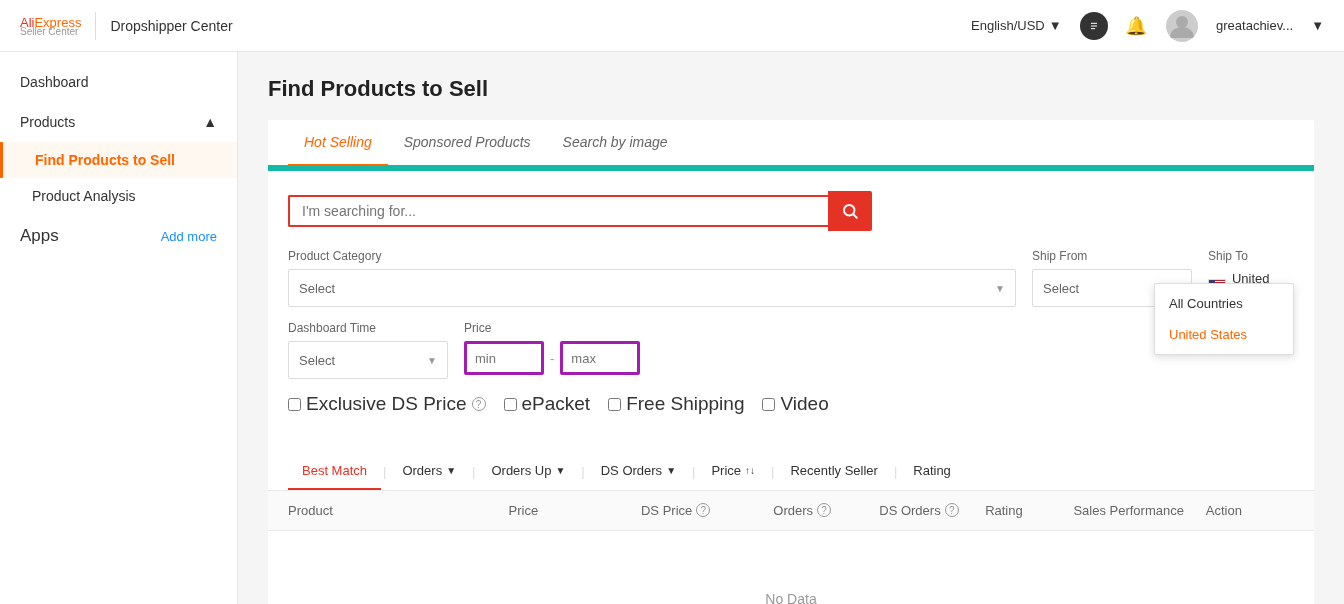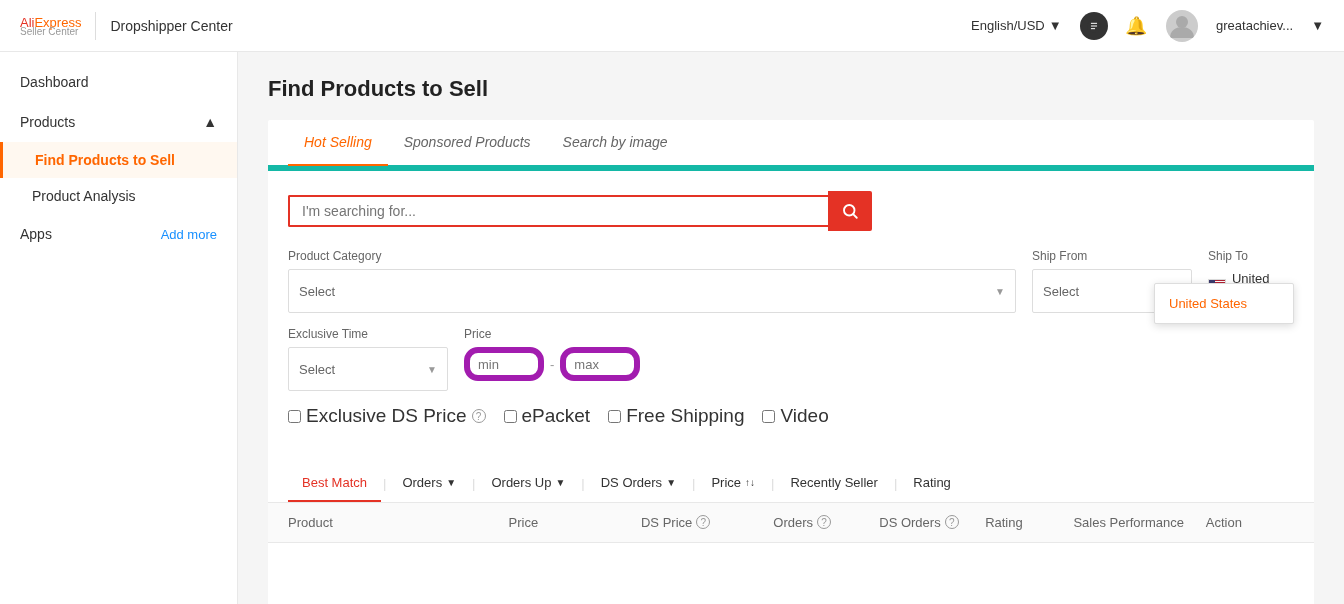--- a/index.html
+++ b/index.html
@@ -126,21 +126,21 @@
       font-weight: bold;
       background: #fff8f0;
       border-left: 3px solid #f60;
     }
     .sidebar-footer {
       display: flex;
       align-items: center;
       justify-content: space-between;
       padding: 12px 20px;
     }
-    .sidebar-footer-label { font-size: 14px; color: #333; }
+    .sidebar-footer-label { font-size: 17px; color: #333; }
     .add-more-link { color: #1890ff; font-size: 13px; cursor: pointer; }
 
     
     .main {
       flex: 1;
       padding: 24px 30px;
       background: #f5f5f5;
     }
     .page-title {
       font-size: 22px;
@@ -231,21 +231,21 @@
       font-size: 12px;
       color: #666;
     }
     .filter-select {
       display: flex;
       align-items: center;
       border: 1px solid #ddd;
       border-radius: 2px;
       background: #fff;
       padding: 0 10px;
-      height: 44px;
+      height: 38px;
       cursor: pointer;
       gap: 8px;
       font-size: 13px;
       color: #666;
     }
     .filter-select.wide { width: 728px; }
     .filter-select.medium { width: 160px; }
     .filter-select-arrow { color: #999; font-size: 10px; margin-left: auto; }
 
     .ship-to-group {
@@ -304,22 +304,22 @@
       gap: 6px;
     }
     .price-inputs {
       display: flex;
       align-items: center;
       gap: 6px;
     }
     .price-input {
       width: 80px;
       height: 34px;
-      border: 6px solid #a21caf;
-      border-radius: 14px;
+      border: 3px solid #a21caf;
+      border-radius: 2px;
       padding: 0 8px;
       font-size: 13px;
       color: #999;
       outline: none;
     }
     .price-dash { color: #999; }
 
     
     .checkbox-row {
       display: flex;
@@ -532,30 +532,33 @@
             </div>
           </div>
           <div class="ship-to-group ship-to-dropdown">
             <span class="filter-label">Ship To</span>
             <div class="ship-to-value">
               <span class="flag flag-us"></span>
               <span>United States</span>
             </div>
 
             <div class="ship-to-tooltip">
+              <div class="ship-to-tooltip-item">
+                <span>All Countries</span>
+              </div>
               <div class="ship-to-tooltip-item selected">
                 <span>United States</span>
               </div>
             </div>
           </div>
         </div>
 
         <div class="filter-row">
           <div class="filter-group">
-            <span class="filter-label">Exclusive Time</span>
+            <span class="filter-label">Dashboard Time</span>
             <div class="filter-select medium">
               <span>Select</span>
               <span class="filter-select-arrow">▼</span>
             </div>
           </div>
           <div class="price-group">
             <span class="filter-label">Price</span>
             <div class="price-inputs">
               <input type="text" class="price-input" placeholder="min" style="">
               <span class="price-dash">-</span>

